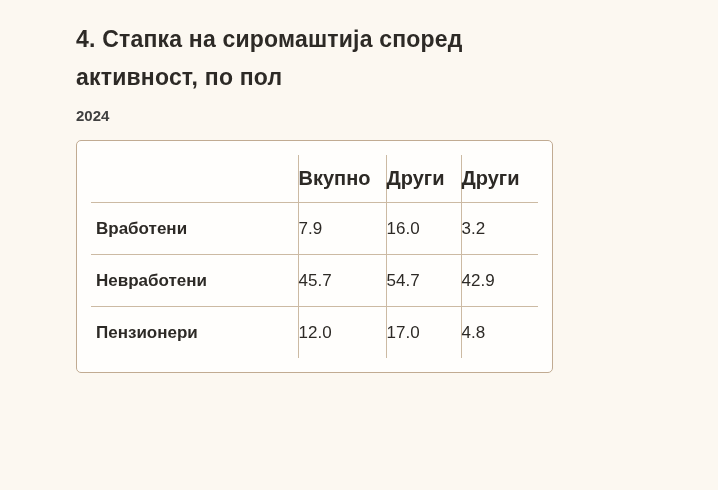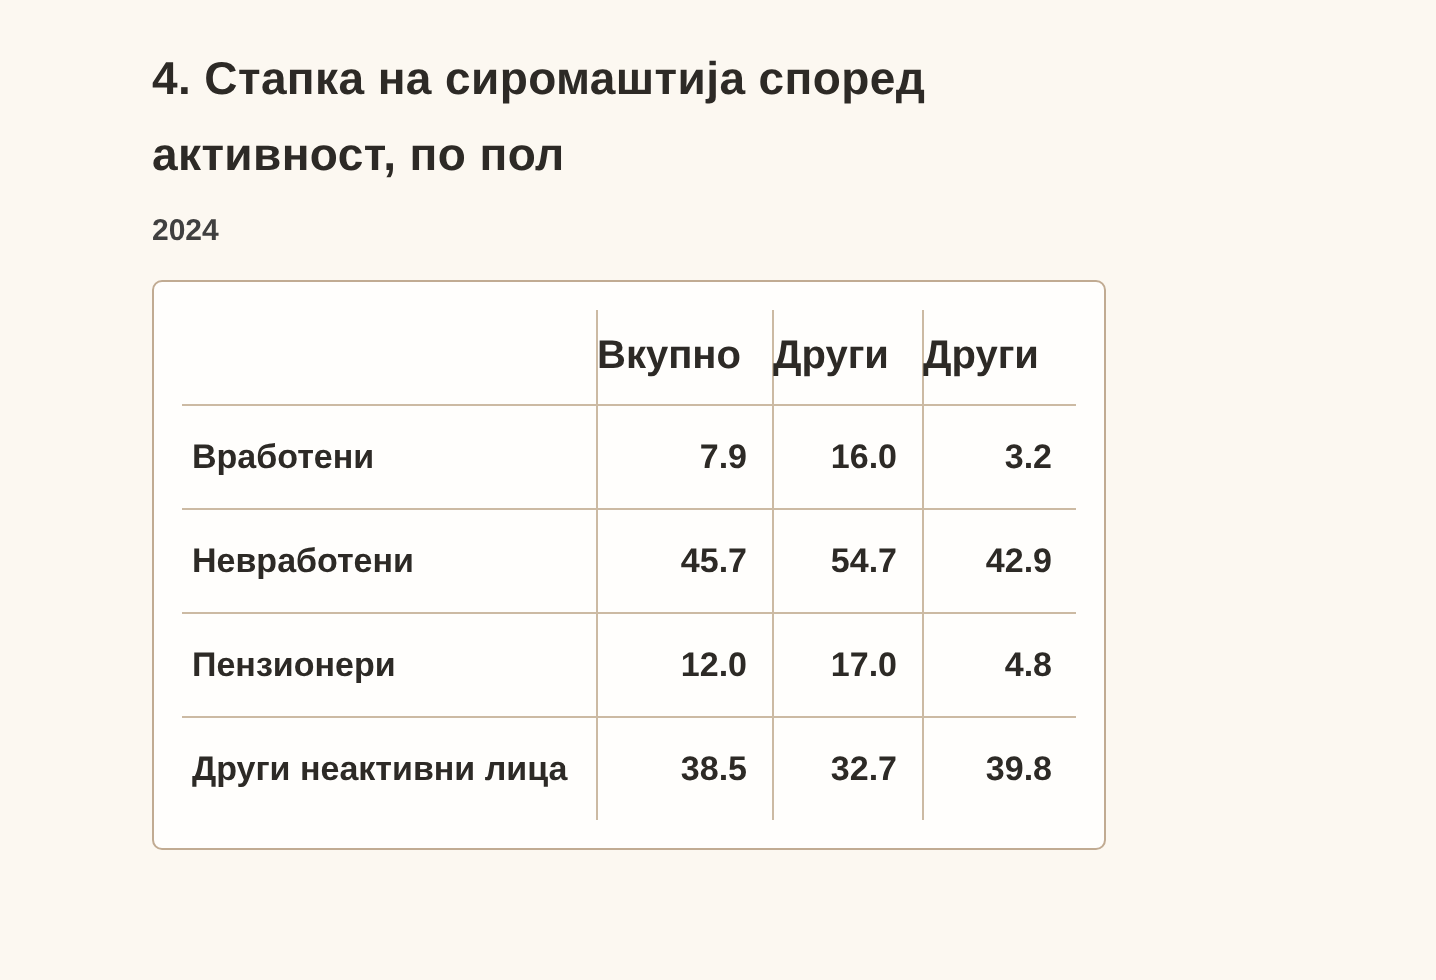--- a/index.html
+++ b/index.html
@@ -72,22 +72,22 @@
   table.data th:nth-child(n+2),
   table.data td:nth-child(n+2) {
     border-left: 1px solid #ccbaa3;
   }
   td.row-label {
     font-weight: 700;
     text-align: left;
     padding: 0 0 0 5px;
   }
   td.val {
-    font-weight: 700;
-    text-align: right;
+    font-weight: 400;
+    text-align: left;
     padding: 0 12px 0 0;
   }
 </style>
 </head>
 <body>
 
 <div class="content">
 
   <div class="title">
     <div>4. Стапка на сиромаштија според</div>
@@ -124,23 +124,17 @@
           <td class="val">45.7</td>
           <td class="val">54.7</td>
           <td class="val">42.9</td>
         </tr>
         <tr>
           <td class="row-label">Пензионери</td>
           <td class="val">12.0</td>
           <td class="val">17.0</td>
           <td class="val">4.8</td>
         </tr>
-        <tr>
-          <td class="row-label">Други неактивни лица</td>
-          <td class="val">38.5</td>
-          <td class="val">32.7</td>
-          <td class="val">39.8</td>
-        </tr>
       </tbody>
     </table>
   </div>
 
 </div>
 
 </body></html>

